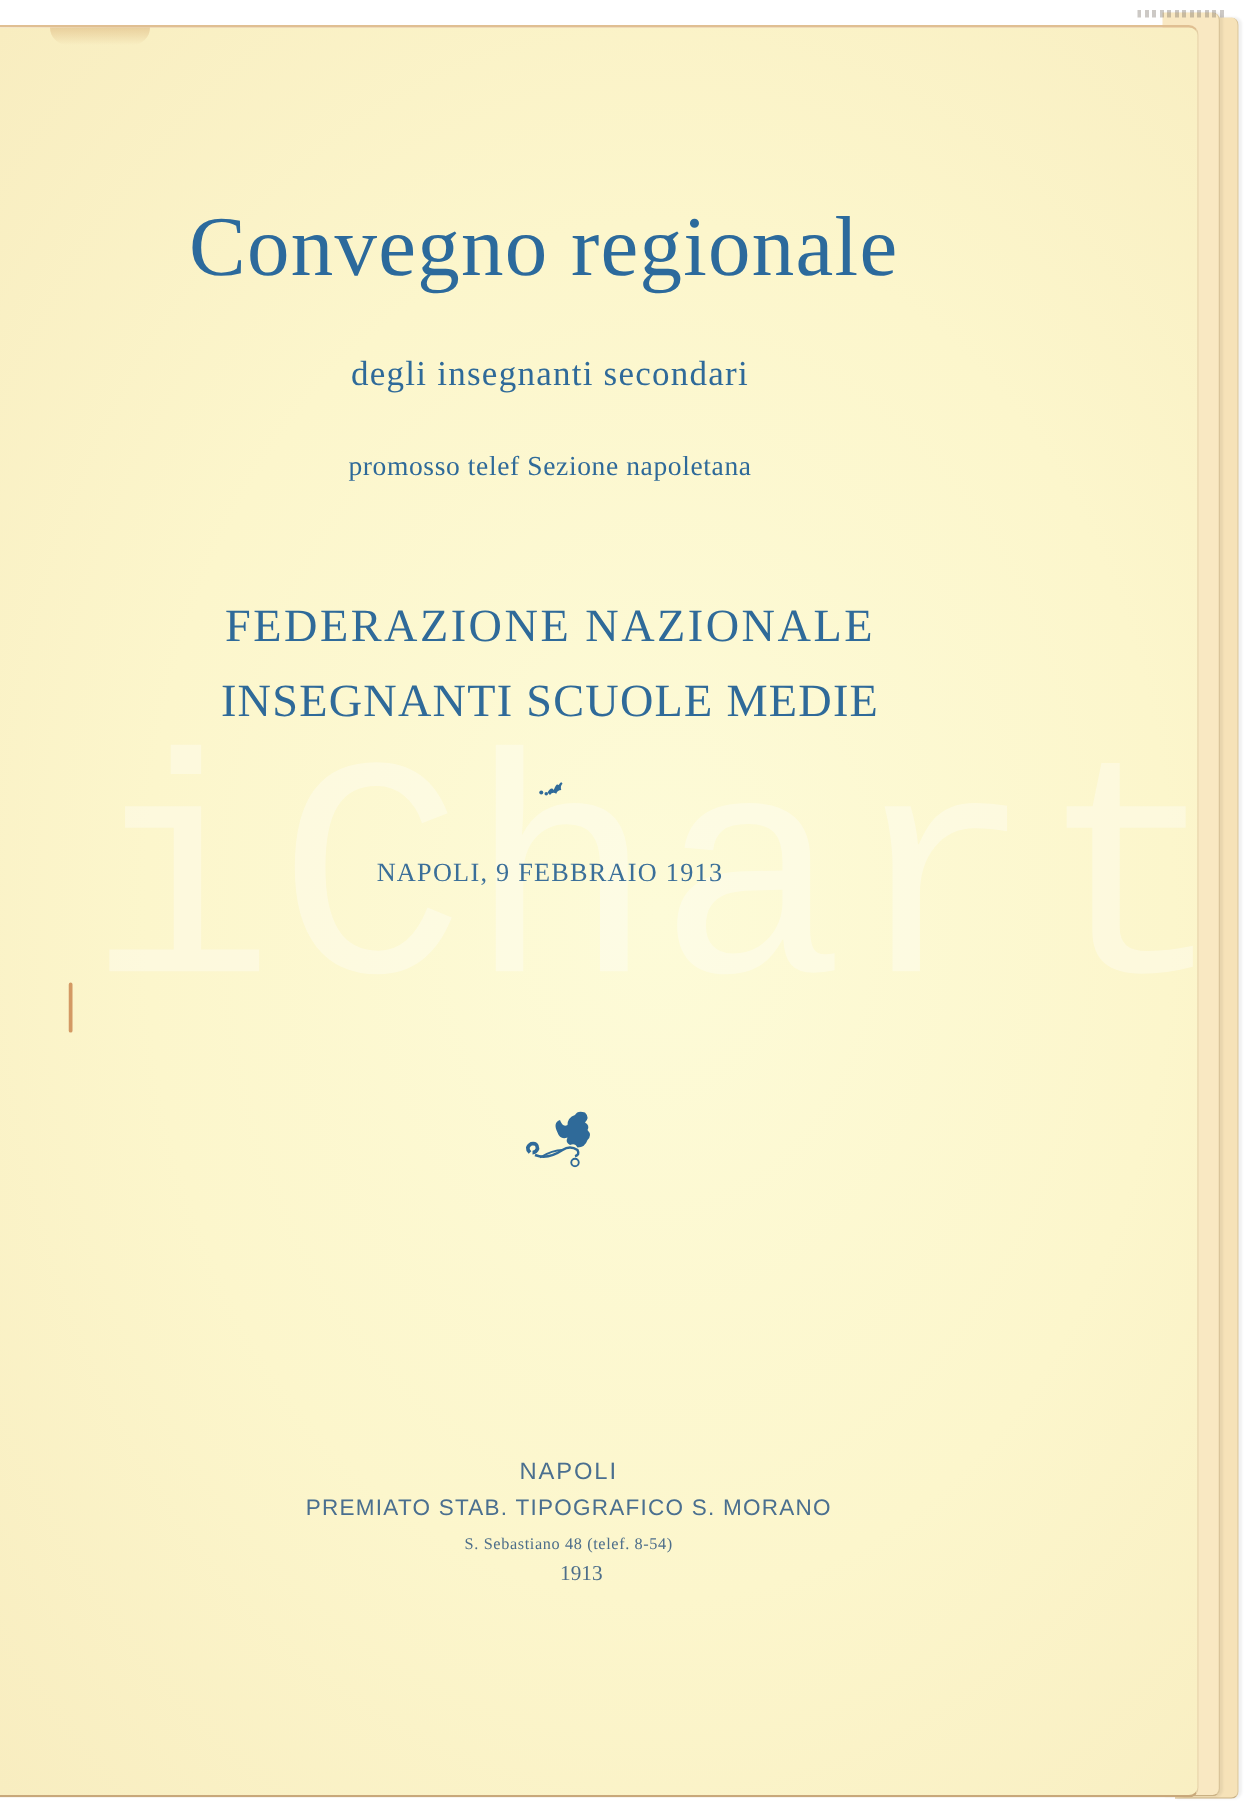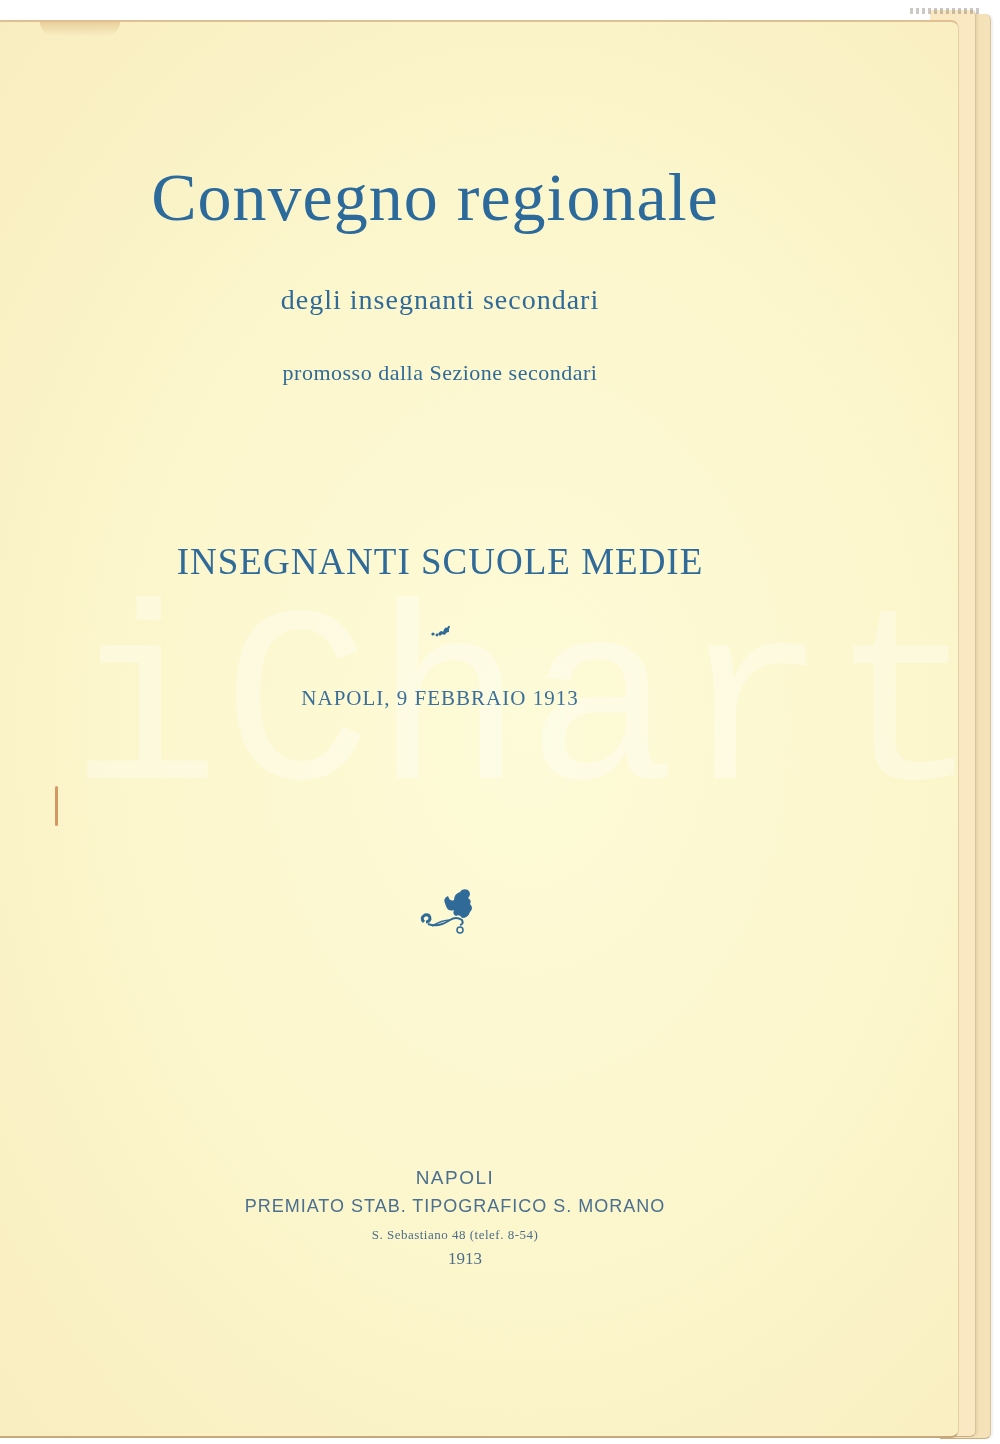--- a/index.html
+++ b/index.html
@@ -191,22 +191,23 @@
 <div class="back-page second"></div>
 
 <div class="cover">
   <div class="stain-top"></div>
   <div class="left-mark"></div>
 
   <div class="watermark">iCharta</div>
 
   <div class="line ink title">Convegno regionale</div>
   <div class="line ink subtitle1">degli insegnanti secondari</div>
-  <div class="line ink subtitle2">promosso dalla Sezione secondari</div>
-
+  <div class="line ink subtitle2">promosso telef Sezione napoletana</div>
+
+  <div class="line ink federation1">FEDERAZIONE NAZIONALE</div>
   <div class="line ink federation2">INSEGNANTI SCUOLE MEDIE</div>
 
   <svg class="small-orn" viewBox="0 0 22 20">
     <circle cx="3" cy="14" r="1.6" fill="#2f6a99"></circle>
     <circle cx="7" cy="15" r="1.4" fill="#2f6a99"></circle>
     <path d="M8 14 Q11 9 13 12 Q15 6 17 8 Q19 4 20 7 Q18 9 19 12 Q16 12 15 15 Q12 13 10 16 Z" fill="#2f6a99"></path>
   </svg>
 
   <div class="line dateline">NAPOLI, 9 FEBBRAIO 1913</div>
 

